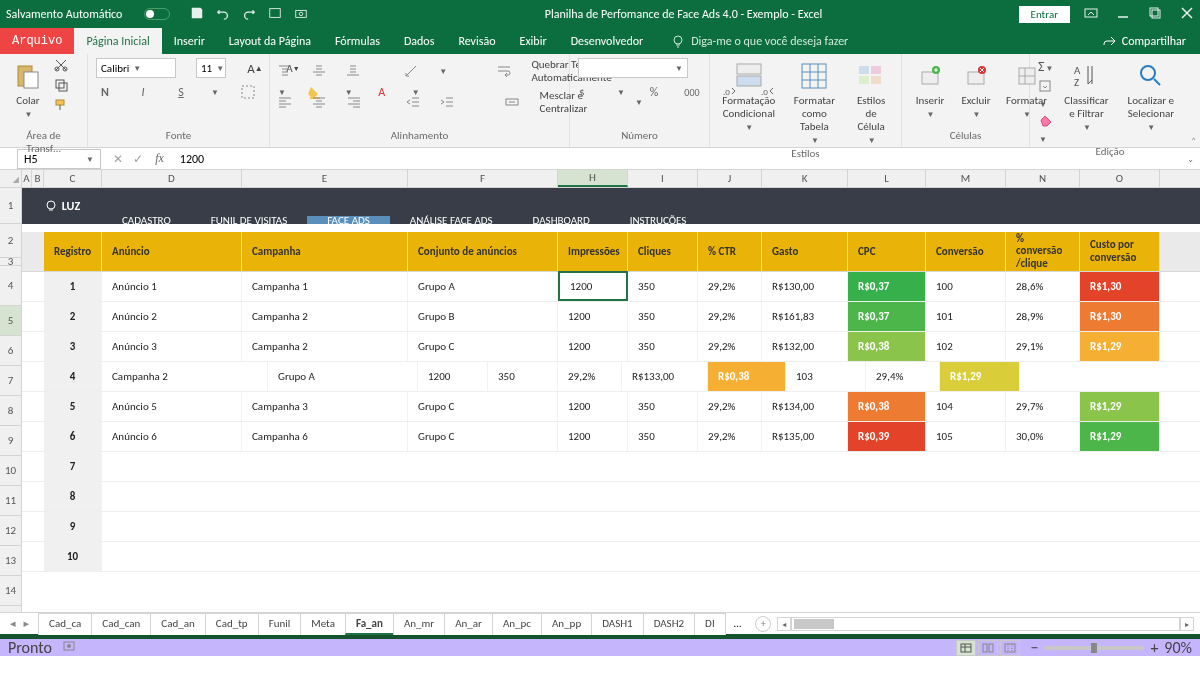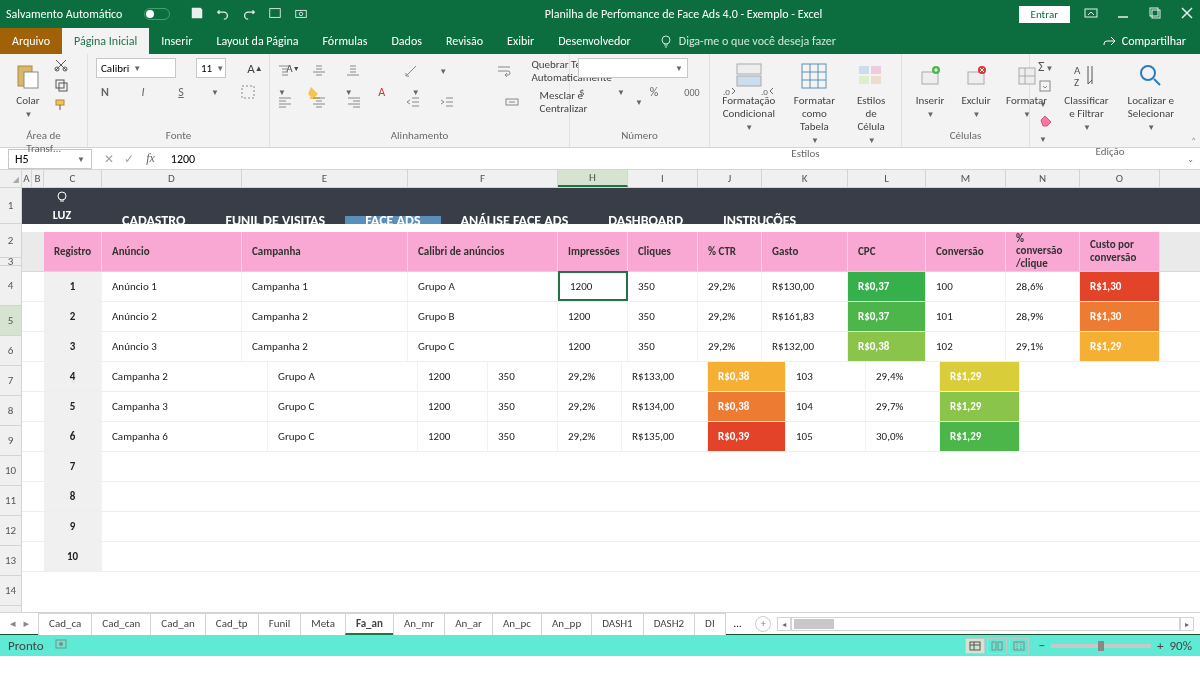--- a/index.html
+++ b/index.html
@@ -13,21 +13,21 @@
 .qat { display: flex; gap: 12px; margin-right: 40px; padding-left: 10px; }
 .qat svg, .winctrl svg { opacity: 0.9; }
 .titlebar .title { flex: 1; text-align: center; }
 .titlebar .entrar { background: #fff; color: #0c6e3f; padding: 2px 12px; margin-right: 14px; font-size: 11px; }
 .winctrls { display: flex; gap: 18px; align-items: center; }
 .winctrl { display: inline-block; width: 14px; text-align: center; }
 
 
 .menubar { height: 26px; background: #0c6e3f; color: #fff; display: flex; align-items: stretch; font-size: 12px; }
 .menubar .mitem { padding: 0 12px; display: flex; align-items: center; cursor: default; }
-.menubar .mitem.file { background: #a16207; }
+.menubar .mitem.file { background: #ef4444; font-family: Liberation Mono, monospace; }
 .menubar .mitem.active { background: #f3f3f3; color: #217346; }
 .menubar .tellme { margin-left: 6px; color: #cfe8da; display: flex; align-items: center; gap: 6px; padding: 0 10px; flex: 1; }
 .menubar .share { margin-left: auto; padding: 0 14px; display: flex; align-items: center; gap: 6px; }
 
 
 .ribbon { height: 94px; background: #f3f3f3; border-bottom: 1px solid #d4d4d4; display: flex; position: relative; }
 .ribbon .group { border-right: 1px solid #e1e1e1; display: flex; flex-direction: column; padding: 4px 8px 2px; }
 .ribbon .group .body { flex: 1; display: flex; align-items: flex-start; gap: 6px; }
 .ribbon .group .label { text-align: center; font-size: 11px; color: #6a6a6a; height: 16px; }
 .rbtn { display: flex; flex-direction: column; align-items: center; gap: 2px; font-size: 11px; color: #444; padding: 2px 4px; }
@@ -38,21 +38,21 @@
 .rowicons { display: flex; align-items: center; gap: 20px; }
 .rowicons .ic { width: 18px; height: 18px; display: flex; align-items: center; justify-content: center; color: #666; }
 .sel { height: 20px; border: 1px solid #c8c8c8; background: #fff; font-size: 11px; display: flex; align-items: center; padding: 0 4px; }
 .sel .dd { margin-left: 4px; color: #666; font-size: 8px; }
 .fontname { width: 80px; }
 .fontsize { width: 30px; }
 .caret { font-size: 8px; color: #666; margin-left: 1px; }
 
 
 .formulabar { height: 22px; border-bottom: 1px solid #d4d4d4; display: flex; align-items: center; background: #fff; }
-.namebox { width: 84px; height: 20px; border: 1px solid #c8c8c8; margin-left: 8px; padding: 0 6px; display: flex; align-items: center; font-size: 12px; }
+.namebox { width: 84px; height: 20px; border: 1px solid #c8c8c8; margin-left: 17px; padding: 0 6px; display: flex; align-items: center; font-size: 12px; }
 .namebox .dd { margin-left: auto; font-size: 8px; color: #666; }
 .fb-btns { display: flex; gap: 10px; padding: 0 12px; color: #a0a0a0; }
 .fb-fx { font-style: italic; font-family: 'Times New Roman', serif; color: #666; margin-right: 10px; }
 .fb-input { flex: 1; font-size: 12px; padding-left: 6px; }
 .fb-expand { padding: 0 6px; color: #666; font-size: 8px; }
 
 
 .colheads { height: 18px; background: #f0f0f0; border-bottom: 1px solid #d4d4d4; display: flex; font-size: 11px; color: #555; }
 .corner { width: 22px; border-right: 1px solid #d4d4d4; display:flex; align-items:center; justify-content:flex-end; padding-right:2px; }
 .corner span { font-size:8px; color:#aaa; }
@@ -66,54 +66,54 @@
 .rh.r1 { height: 36px; }
 .rh.r2 { height: 34px; }
 .rh.r3 { height: 8px; }
 .rh.r4 { height: 40px; }
 .rh.small { height: 30px; }
 .rh.active { background: #d5e3d0; }
 .gridcontent { flex: 1; position: relative; overflow: hidden; }
 
 
 .navrow { height: 36px; background: #383d47; display: flex; align-items: stretch; }
-.navrow .logo { width: 80px; background: #383d47; color: #fff; display: flex; align-items: center; justify-content: center; gap: 4px; font-weight: 600; font-size: 12px; flex-direction: column; }
-.navtab { background: #383d47; color: #fff; font-size: 14px; font-weight: 700; display: flex; align-items: center; justify-content: center; padding: 0 20px; margin-top: 28px; }
+.navrow .logo { width: 80px; background: #383d47; color: #fff; display: flex; align-items: center; justify-content: center; gap: 4px; font-weight: 600; font-size: 12px; }
+.navtab { background: #383d47; color: #fff; font-size: 11px; font-weight: 400; display: flex; align-items: center; justify-content: center; padding: 0 20px; margin-top: 28px; }
 .navtab.active { background: #5a8fbb; }
 
 .bluerow { height: 34px; background: #5a8fbb; display: flex; align-items: center; }
 .bluerow .anuncios-tab { margin-left: 90px; background: #fff; color: #333; font-size: 11px; font-weight: 700; padding: 8px 20px; border-radius: 2px 2px 0 0; }
 
 .thinrow { height: 8px; background: #fff; }
 
 
 .datatable { width: 100%; }
 .datatable .hrow { height: 40px; display: flex; background: #eaeaea; border-bottom: 1px solid #d8d8d8; }
-.datatable .hrow .hcell { font-size: 11px; font-weight: 700; color: #333; display: flex; align-items: center; padding: 0 10px; border-right: 1px solid #e0e0e0; background: #f9a8d4; }
+.datatable .hrow .hcell { font-size: 11px; font-weight: 700; color: #333; display: flex; align-items: center; padding: 0 10px; border-right: 1px solid #e0e0e0; background: #eab308; }
 .datatable .hrow .hcell.twoline { flex-direction: column; justify-content: center; align-items: flex-start; line-height: 1.1; }
 .datatable .drow { height: 30px; display: flex; border-bottom: 1px solid #eee; }
 .datatable .dcell { font-size: 11px; color: #222; display: flex; align-items: center; padding: 0 10px; border-right: 1px solid #f2f2f2; }
 .datatable .dcell.reg { justify-content: center; font-weight: 700; background: #f0f0f0; }
 .datatable .dcell.hl { color: #fff; font-weight: 600; }
 .datatable .dcell.selcell { border: 2px solid #217346; height: 30px; margin: -1px 0; }
 
 
 .sheettabs { height: 22px; border-top: 1px solid #d4d4d4; display: flex; align-items: center; background: #fff; font-size: 11px; }
 .sheettabs .navb { display: flex; gap: 8px; padding: 0 10px; color: #888; }
 .sheettabs .tab { padding: 3px 10px; border: 1px solid #d4d4d4; border-bottom: none; margin-left: -1px; color: #444; background: #fff; }
 .sheettabs .tab.active { border-bottom: 2px solid #217346; font-weight: 600; background: #fff; }
 .sheettabs .dots { padding: 0 8px; }
 .sheettabs .plus { width: 16px; height: 16px; border: 1px solid #ccc; border-radius: 50%; display: flex; align-items: center; justify-content: center; margin-left: 6px; color: #888; font-size: 11px; }
 .sheettabs .hscroll { flex: 1; margin: 0 6px; display: flex; align-items: center; }
 .sheettabs .hscroll .track { flex: 1; height: 14px; border: 1px solid #d4d4d4; position: relative; }
 .sheettabs .hscroll .thumb { position: absolute; left: 2px; top: 1px; height: 10px; background: #c8c8c8; width: 40px; }
 .sheettabs .hscroll .arr { width: 14px; height: 14px; border: 1px solid #d4d4d4; display: flex; align-items: center; justify-content: center; font-size: 8px; color: #666; }
 
 
-.statusbar { height: 22px; background: #5eead4; border-top: 1px solid #14532d; display: flex; align-items: center; padding: 0 8px; font-size: 13px; color: #444; }
+.statusbar { height: 22px; background: #c4b5fd; border-top: 5px solid #14532d; display: flex; align-items: center; padding: 0 8px; font-size: 16px; color: #444; }
 .statusbar .views { margin-left: auto; display: flex; gap: 2px; margin-right: 10px; }
 .statusbar .vbtn { width: 20px; height: 16px; border: 1px solid #c8c8c8; display: flex; align-items: center; justify-content: center; }
 .statusbar .vbtn.active { background: #d5e3d0; }
 .statusbar .zoom { display: flex; align-items: center; gap: 6px; }
 .statusbar .ztrack { width: 100px; height: 4px; background: #c8c8c8; position: relative; }
 .statusbar .zthumb { position: absolute; left: 50%; top: -3px; width: 6px; height: 10px; background: #888; transform: translateX(-50%); }
 
 
 .wA { width: 10px; } .wB { width: 12px; } .wC { width: 58px; }
 .wD { width: 140px; } .wE { width: 166px; } .wF { width: 150px; }
@@ -556,21 +556,21 @@
           <div class="navtab">INSTRUÇÕES</div>
         </div>
     </div>
     <div class="thinrow"></div>
     <div class="datatable">
       <div class="hrow">
         <div style="width:22px"></div>
         <div class="hcell wC">Registro</div>
         <div class="hcell wD">Anúncio</div>
         <div class="hcell wE">Campanha</div>
-        <div class="hcell wF">Calibri de anúncios</div>
+        <div class="hcell wF">Conjunto de anúncios</div>
         <div class="hcell wH">Impressões</div>
         <div class="hcell wI">Cliques</div>
         <div class="hcell wJ">% CTR</div>
         <div class="hcell wK">Gasto</div>
         <div class="hcell wL">CPC</div>
         <div class="hcell wM">Conversão</div>
         <div class="hcell wN twoline">
             <span>% conversão</span>
             <span>/clique</span>
           </div>
@@ -635,34 +635,36 @@
             <div class="dcell wJ">29,2%</div>
             <div class="dcell wK">R$133,00</div>
             <div class="dcell hl wL" style="background: rgb(245, 176, 52);">R$0,38</div>
             <div class="dcell wM">103</div>
             <div class="dcell wN">29,4%</div>
             <div class="dcell hl wO" style="background: rgb(217, 206, 58);">R$1,29</div>
           </div>
           <div class="drow">
             <div style="width: 22px;"></div>
             <div class="dcell reg wC">5</div>
+            <div class="dcell wD">Anúncio 5</div>
             <div class="dcell wE">Campanha 3</div>
             <div class="dcell wF">Grupo C</div>
             <div class="dcell wH">1200</div>
             <div class="dcell wI">350</div>
             <div class="dcell wJ">29,2%</div>
             <div class="dcell wK">R$134,00</div>
             <div class="dcell hl wL" style="background: rgb(237, 123, 50);">R$0,38</div>
             <div class="dcell wM">104</div>
             <div class="dcell wN">29,7%</div>
             <div class="dcell hl wO" style="background: rgb(139, 196, 74);">R$1,29</div>
           </div>
           <div class="drow">
             <div style="width: 22px;"></div>
             <div class="dcell reg wC">6</div>
+            <div class="dcell wD">Anúncio 6</div>
             <div class="dcell wE">Campanha 6</div>
             <div class="dcell wF">Grupo C</div>
             <div class="dcell wH">1200</div>
             <div class="dcell wI">350</div>
             <div class="dcell wJ">29,2%</div>
             <div class="dcell wK">R$135,00</div>
             <div class="dcell hl wL" style="background: rgb(227, 68, 41);">R$0,39</div>
             <div class="dcell wM">105</div>
             <div class="dcell wN">30,0%</div>
             <div class="dcell hl wO" style="background: rgb(76, 182, 74);">R$1,29</div>

